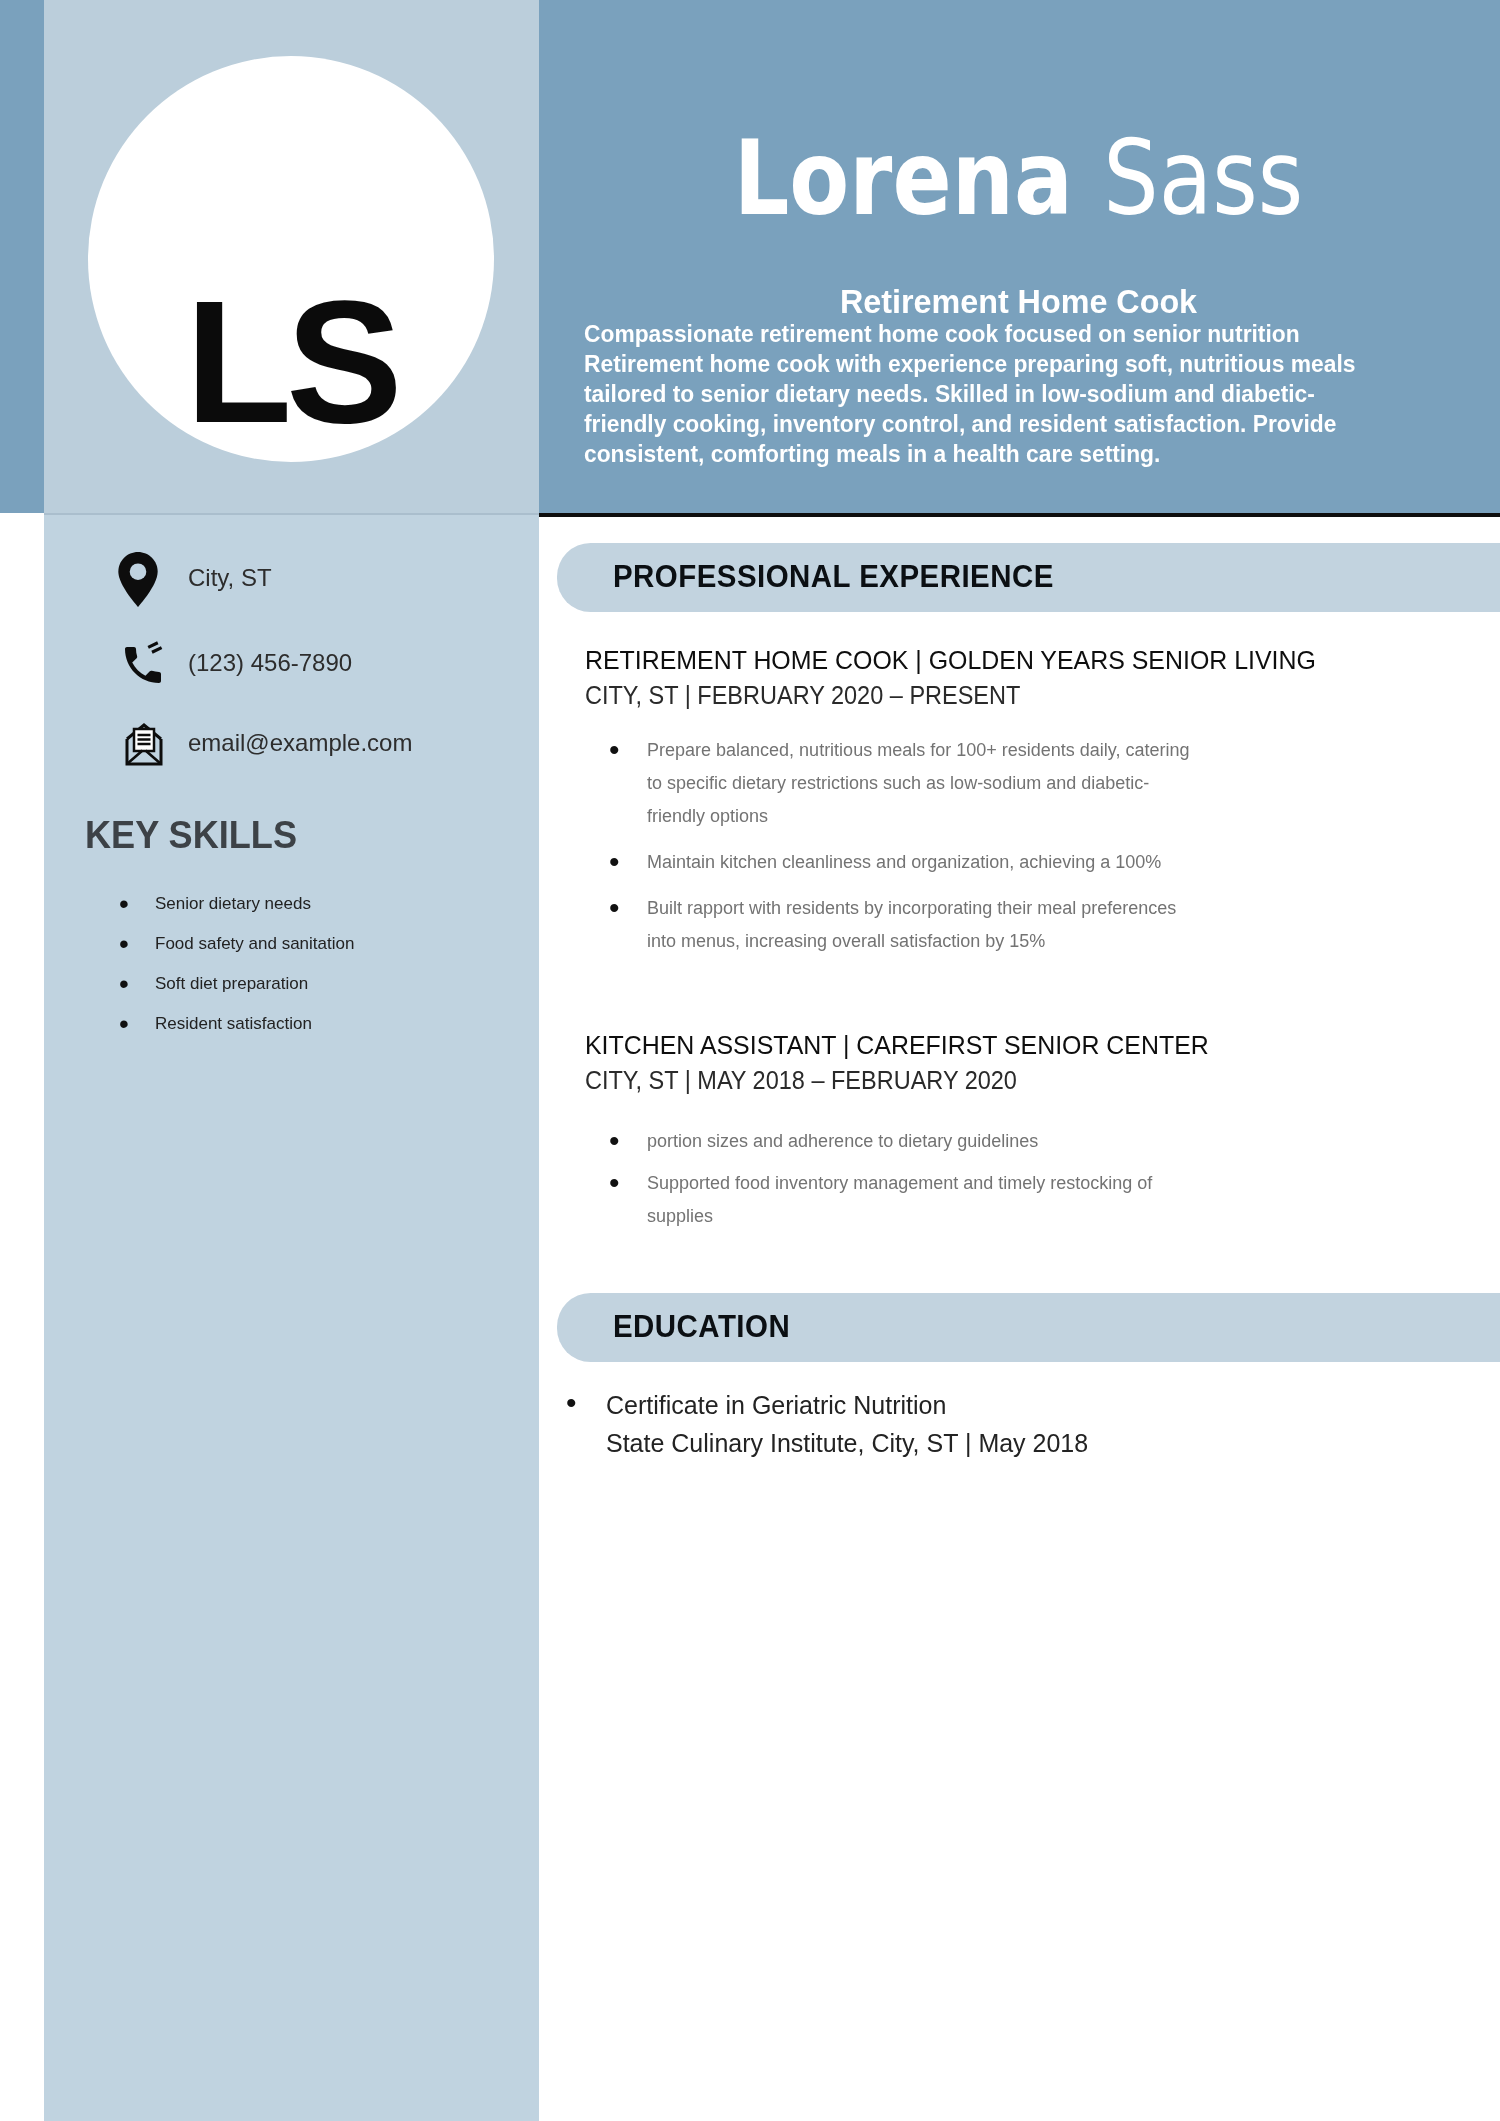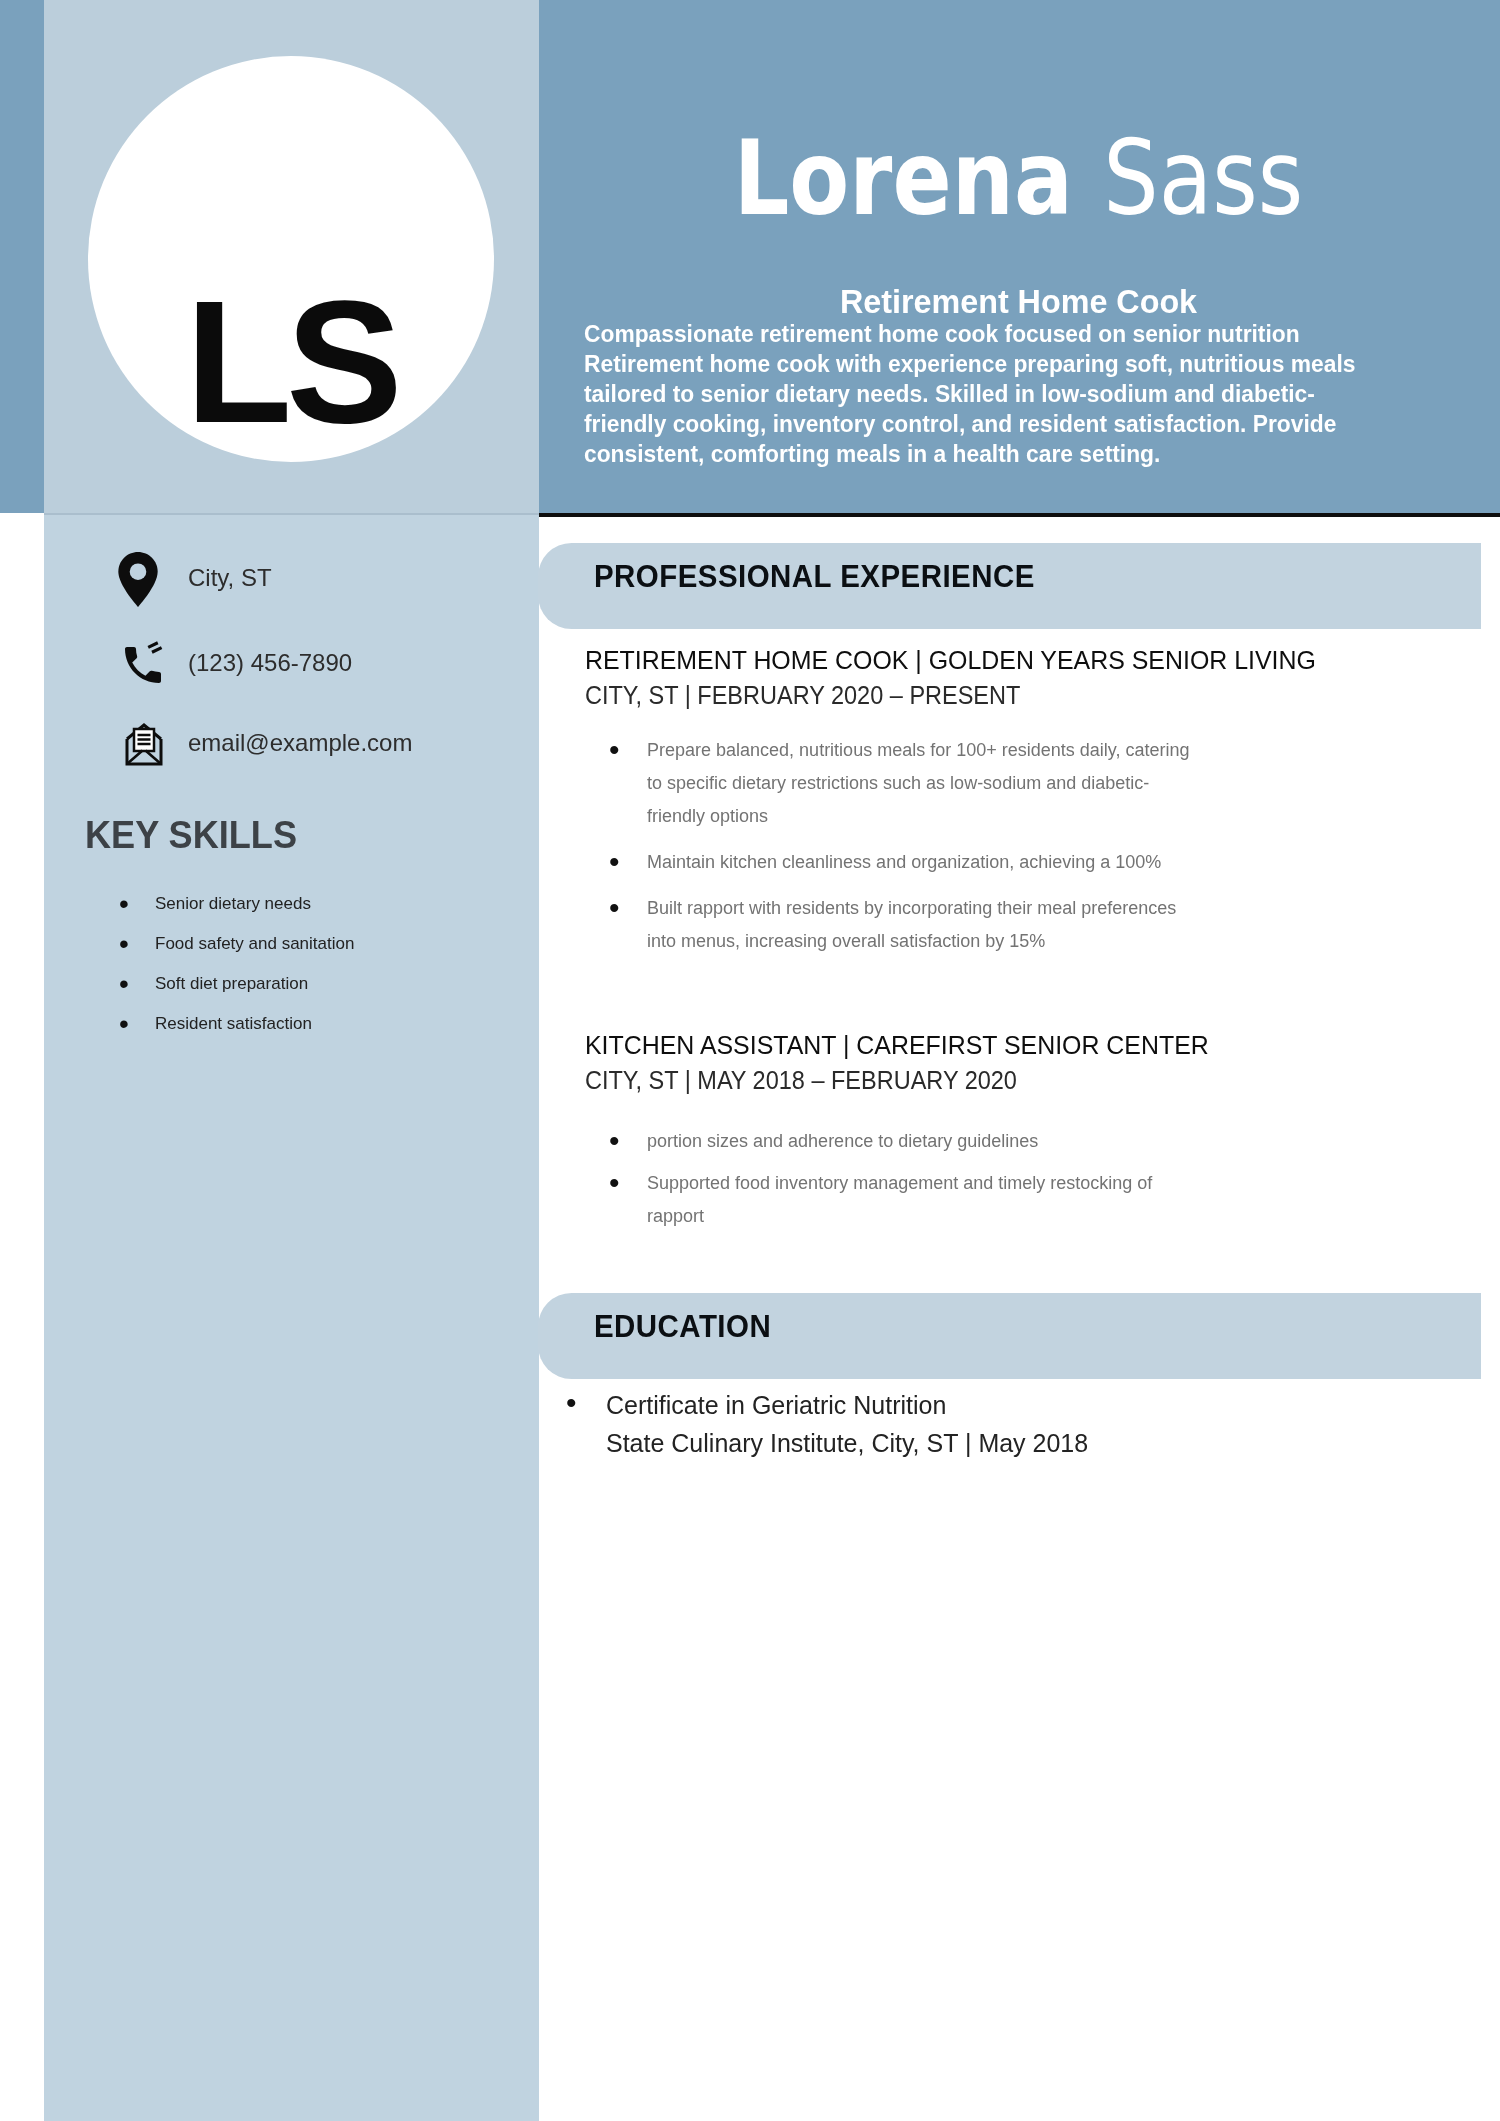--- a/index.html
+++ b/index.html
@@ -37,21 +37,21 @@
   .contact-icon{position:absolute}
   .contact-text{position:absolute;font-size:24px;color:#2d2d2d;white-space:nowrap}
 
   .skills-heading{position:absolute;left:41px;top:814px;font-size:38px;font-weight:700;
         color:var(--skills_heading);transform:scaleX(.95);transform-origin:left top;white-space:nowrap}
   .skills-list{position:absolute;left:67px;top:884px;list-style:none}
   .skills-list li{position:relative;padding-left:44px;font-size:17px;line-height:40px;color:#222;white-space:nowrap}
   .skills-list li::before{content:"•";position:absolute;left:8px;top:0;font-size:28px;color:#111}
 
   
-  .band{position:absolute;left:538px;width:943px;height:86px;background:var(--band_bg);
+  .band{position:absolute;left:557px;width:943px;height:69px;background:var(--band_bg);
         border-radius:33.5px 0 0 33.5px}
   .band h2{margin-left:56px;line-height:67px;font-size:31px;font-weight:700;color:#0b0f13;
         letter-spacing:.5px;transform:scaleX(.95);transform-origin:left center;white-space:nowrap}
   .band.b-experience{top:543px}
   .band.b-education{top:1293px}
 
   .job-title{position:absolute;left:585px;font-size:26.5px;line-height:28px;color:#0e0e0e;
         transform:scaleX(.94);transform-origin:left top;white-space:nowrap}
   .job-meta{position:absolute;left:585px;font-size:25px;line-height:27px;color:#2a2a2a;
         transform:scaleX(.94);transform-origin:left top;white-space:nowrap}
@@ -158,21 +158,21 @@
   </ul>
 
   <div class="job-title t-job2">KITCHEN ASSISTANT | CAREFIRST SENIOR CENTER</div>
   <div class="job-meta m-job2">CITY, ST | MAY 2018 – FEBRUARY 2020</div>
   <ul class="bullets ul-job2">
     <li>
       <div class="bl">portion sizes and adherence to dietary guidelines</div>
     </li>
     <li>
       <div class="bl">Supported food inventory management and timely restocking of</div>
-      <div class="bl">rapport</div>
+      <div class="bl">supplies</div>
     </li>
   </ul>
 
   <div class="band b-education">
     <h2>EDUCATION</h2>
   </div>
   <ul class="edu-list">
     <li>
       <div class="bl">Certificate in Geriatric Nutrition</div>
       <div class="bl">State Culinary Institute, City, ST | May 2018</div>

